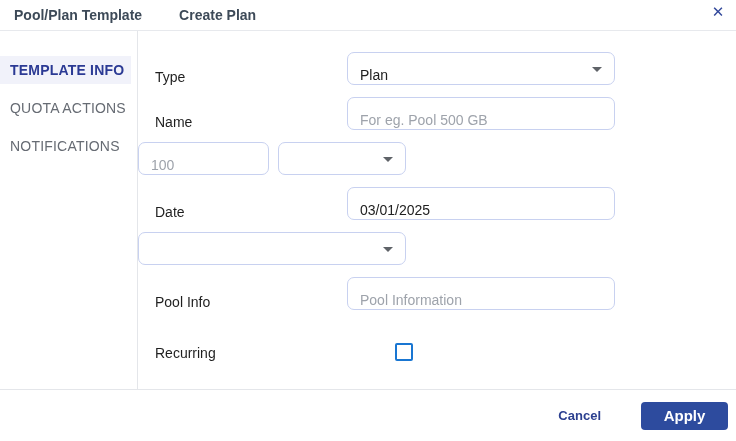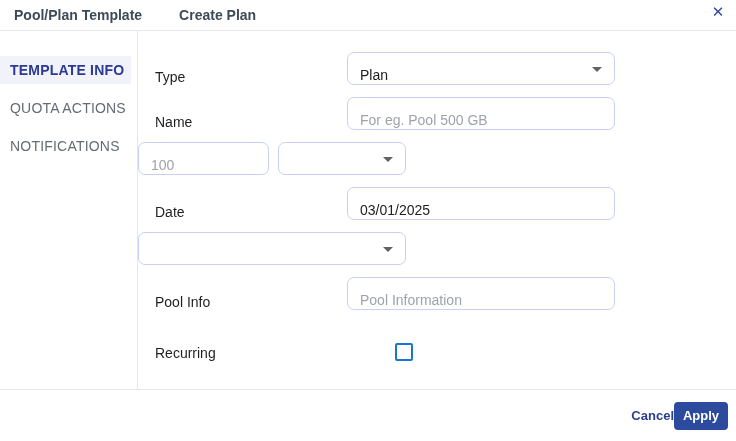--- a/index.html
+++ b/index.html
@@ -99,23 +99,24 @@
     border-top: 1px solid #e4e6ea;
     display: flex; align-items: center; justify-content: flex-end;
     padding-right: 8px;
   }
   .cancel-btn {
     font-size: 13px; font-weight: 700; color: #2c4090;
     cursor: pointer; background: none; border: none;
     font-family: "Liberation Sans", "DejaVu Sans", sans-serif;
   }
   .apply-btn {
-    width: 54px; height: 28px;
+    margin-left: 40px;
+    width: 87px; height: 28px;
     background: #2d4b9e; color: #ffffff;
-    font-size: 13px; font-weight: 700;
+    font-size: 15px; font-weight: 700;
     border: none; border-radius: 4px; cursor: pointer;
     font-family: "Liberation Sans", "DejaVu Sans", sans-serif;
   }
 </style>
 </head>
 <body>
 
 <div class="modal">
 
   <div class="header">

